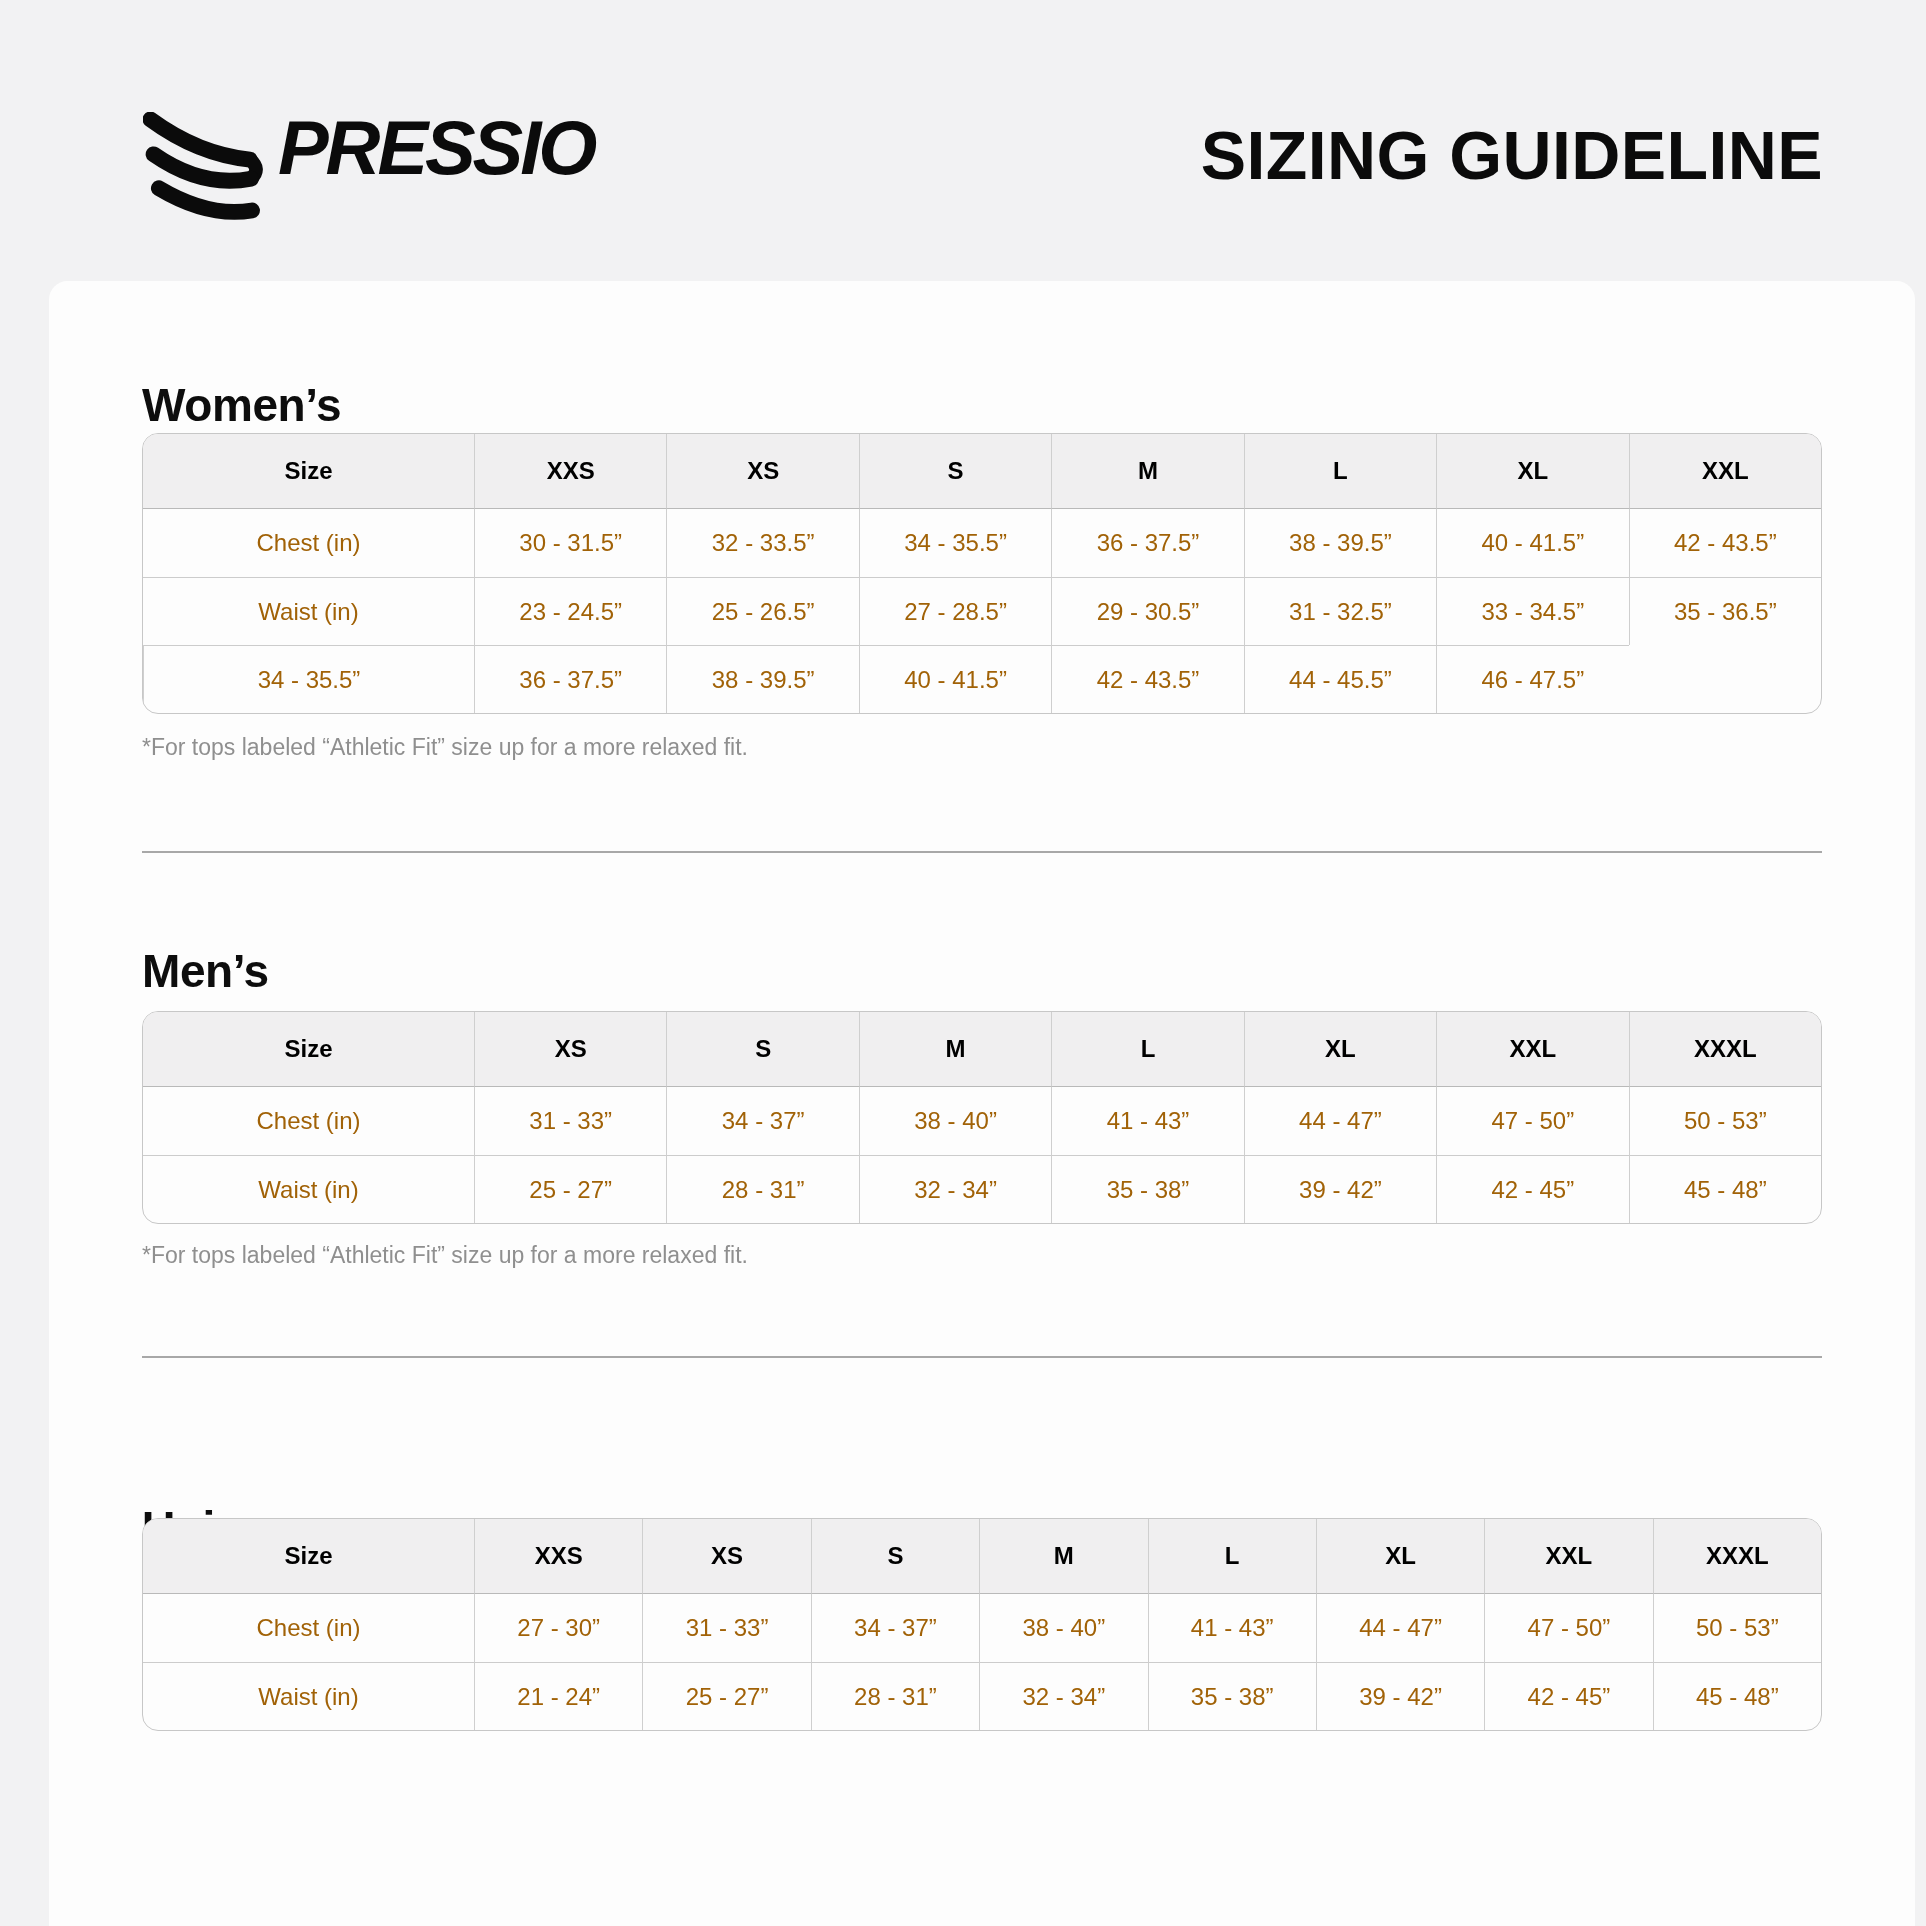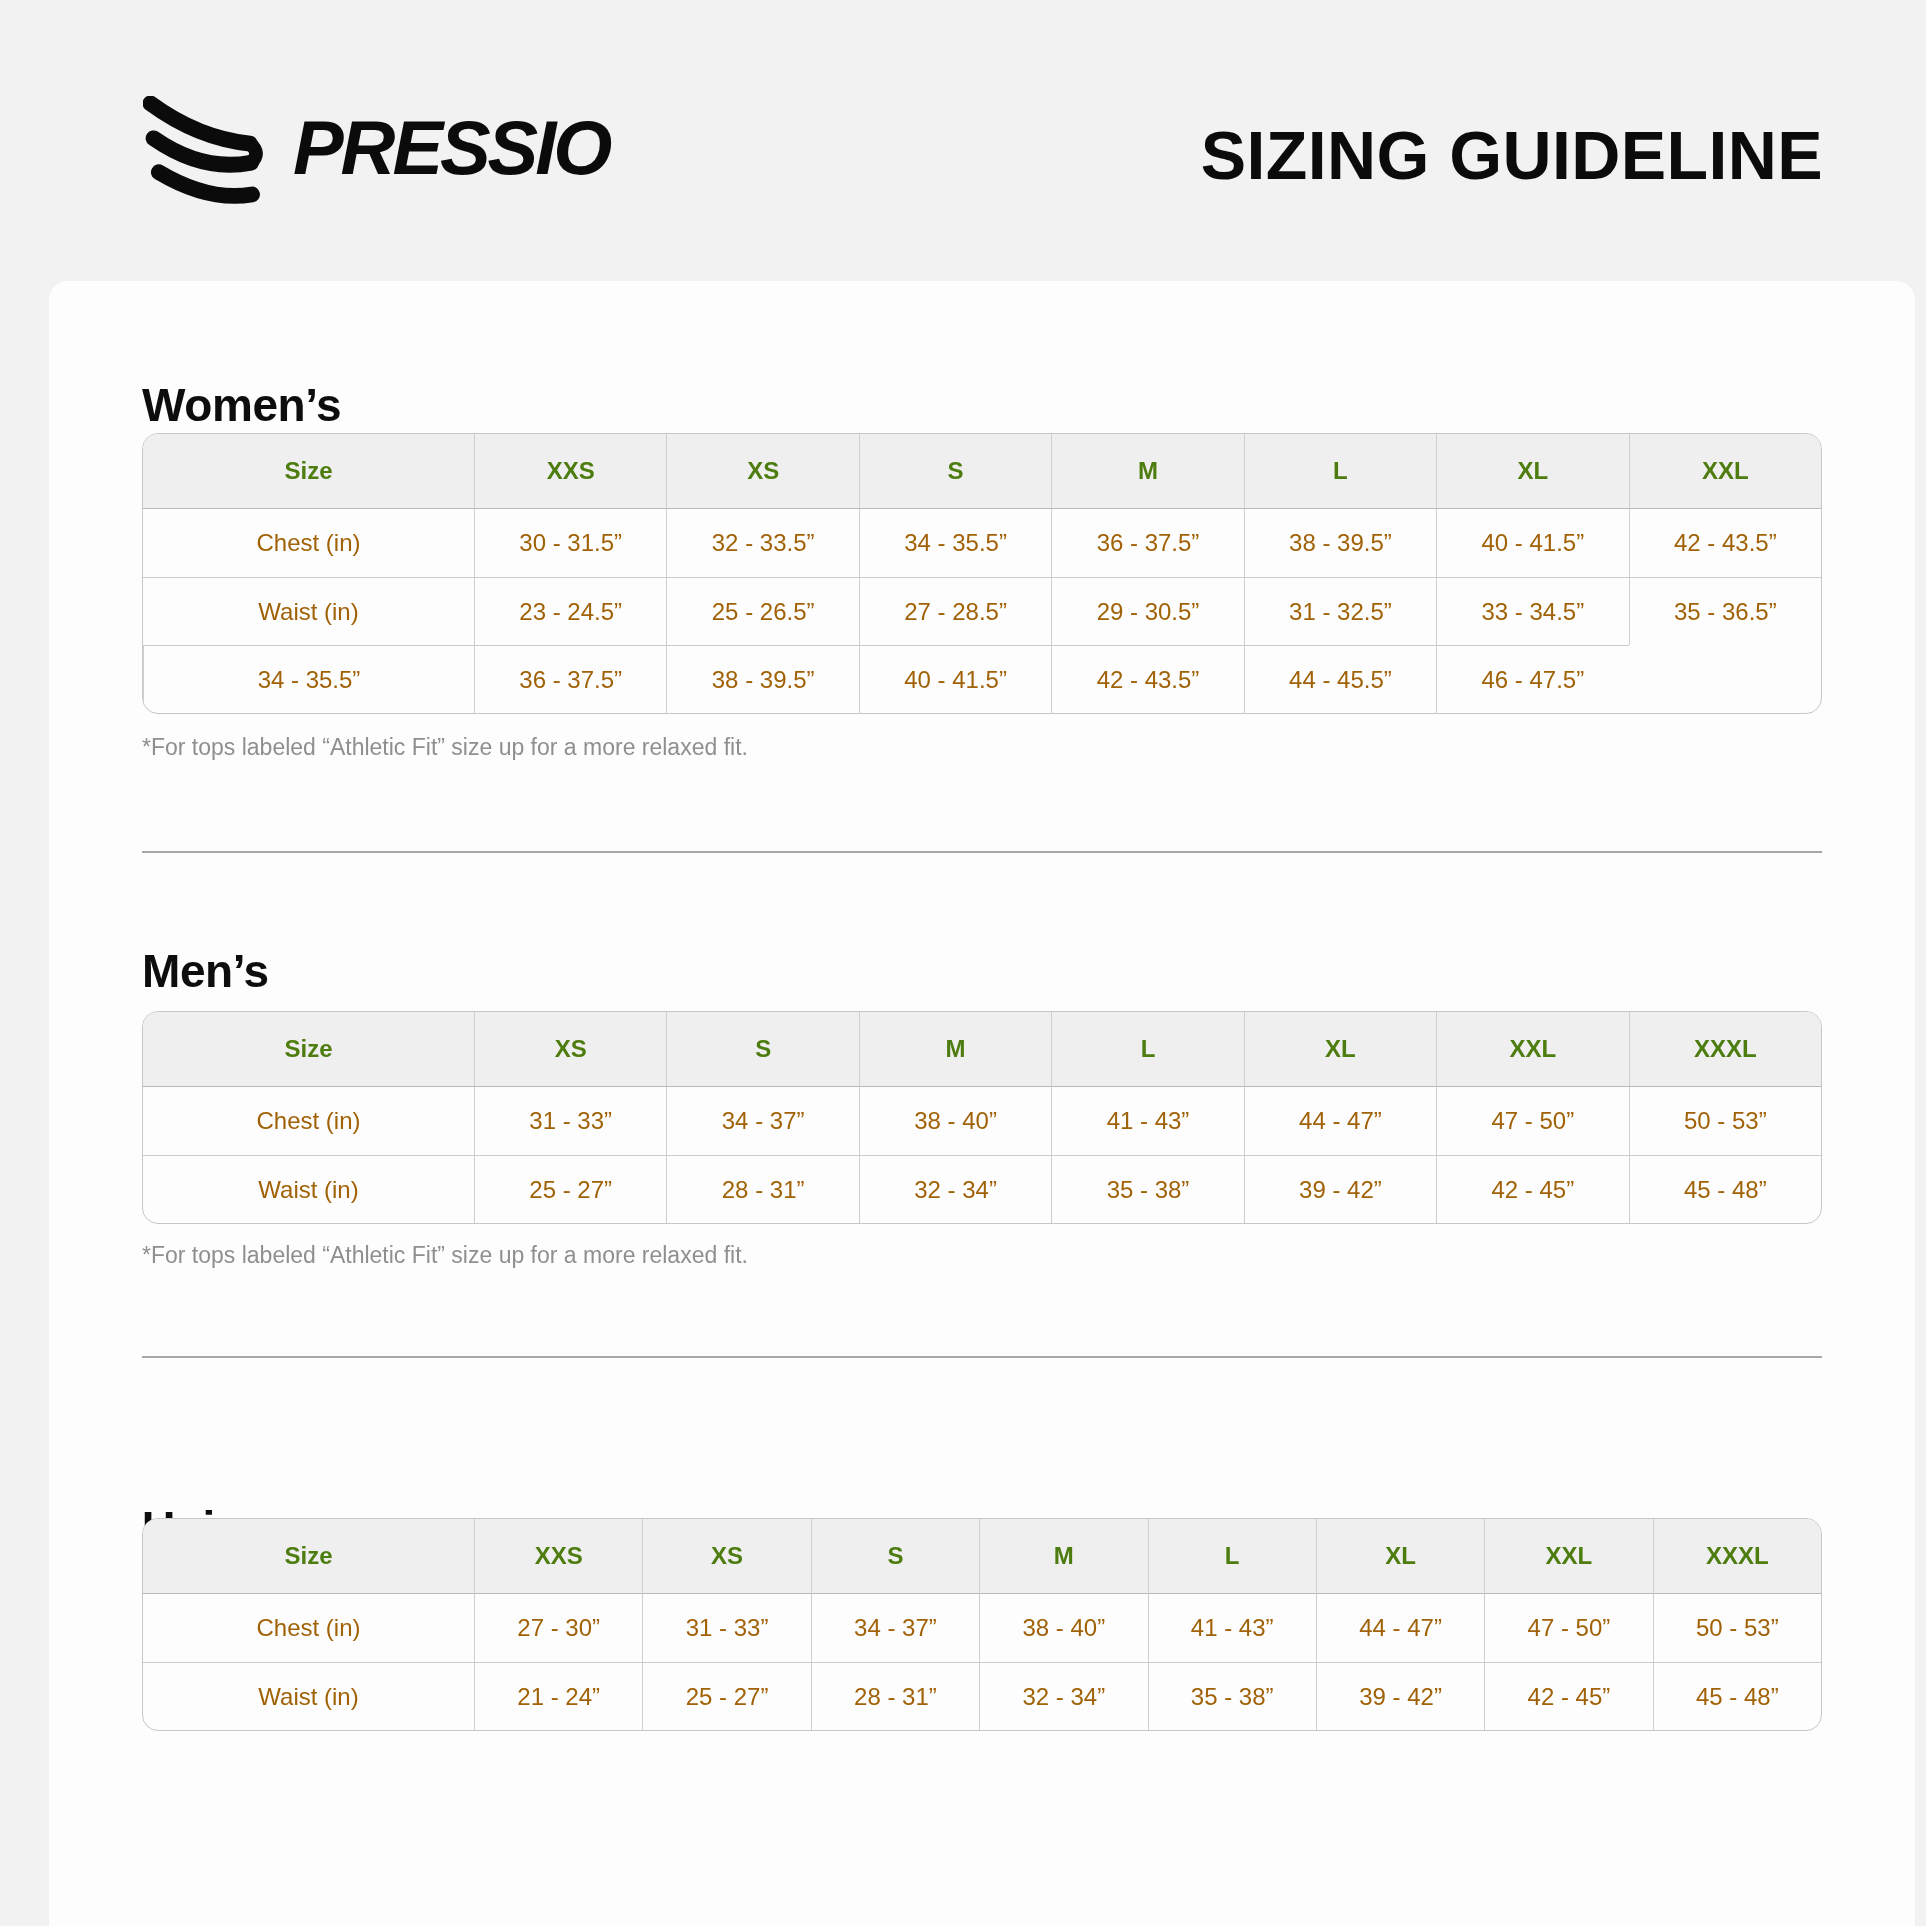--- a/index.html
+++ b/index.html
@@ -4,21 +4,21 @@
 <style>
   html,body{margin:0;padding:0;}
   body{
     width:1965px;height:2542px;position:relative;overflow:hidden;
     background:#f2f2f3;
     font-family:"Liberation Sans",sans-serif;
     color:#141414;
   }
   
   .top-header{position:absolute;left:143px;top:96px;width:1680px;height:131px;}
-  .brand{position:absolute;left:0;top:0;display:flex;align-items:center;gap:23px;}
+  .brand{position:absolute;left:0;top:16px;display:flex;gap:8px;}
   .brand svg{display:block;}
   .brand-word{
     font-size:76px;font-weight:bold;font-style:italic;
     letter-spacing:-3.1px;color:#0b0b0b;line-height:1;transform:translateY(-2.3px);
   }
   .page-title{
     position:absolute;right:0;top:25.4px;
     font-size:68px;font-weight:bold;letter-spacing:0.4px;
     color:#0b0b0b;line-height:1;white-space:nowrap;
   }
@@ -35,21 +35,21 @@
     position:absolute;left:93px;width:1680px;
     display:grid;
     border:1.2px solid #c7c7c7;border-radius:16px;overflow:hidden;
     background:#fdfdfd;box-sizing:border-box;
   }
   .th,.td{
     display:flex;align-items:center;justify-content:center;
     font-size:24px;line-height:1;white-space:nowrap;
     box-sizing:border-box;
   }
-  .th{height:75px;background:#f0eff0;font-weight:bold;border-bottom:1.5px solid #b9b9b9;color:#4d7c0f;}
+  .th{height:75px;background:#f0eff0;font-weight:bold;border-bottom:1.5px solid #b9b9b9;color:#000000;}
   .td{height:68px;color:#a16207;}
   .bl{border-left:1.2px solid #cfcfcf;}
   .bt{border-top:1.2px solid #cccccc;}
   .footnote{
     position:absolute;left:93px;
     font-size:23px;color:#8f8f8f;letter-spacing:0px;white-space:nowrap;
   }
   .divider{position:absolute;left:93px;width:1680px;height:1.5px;background:#a8a8a8;}
 </style>
 </head>

